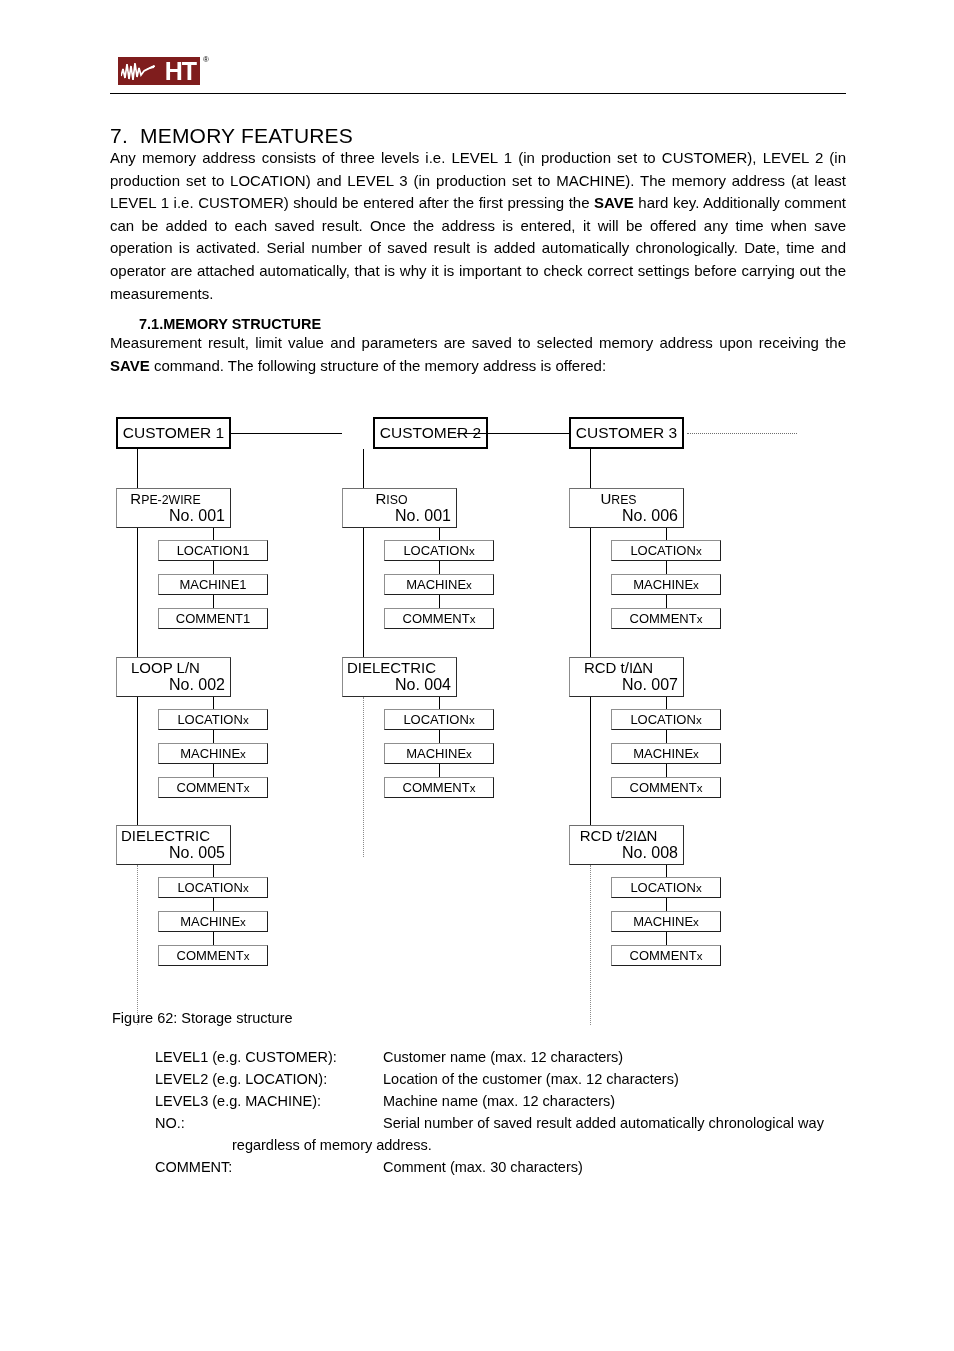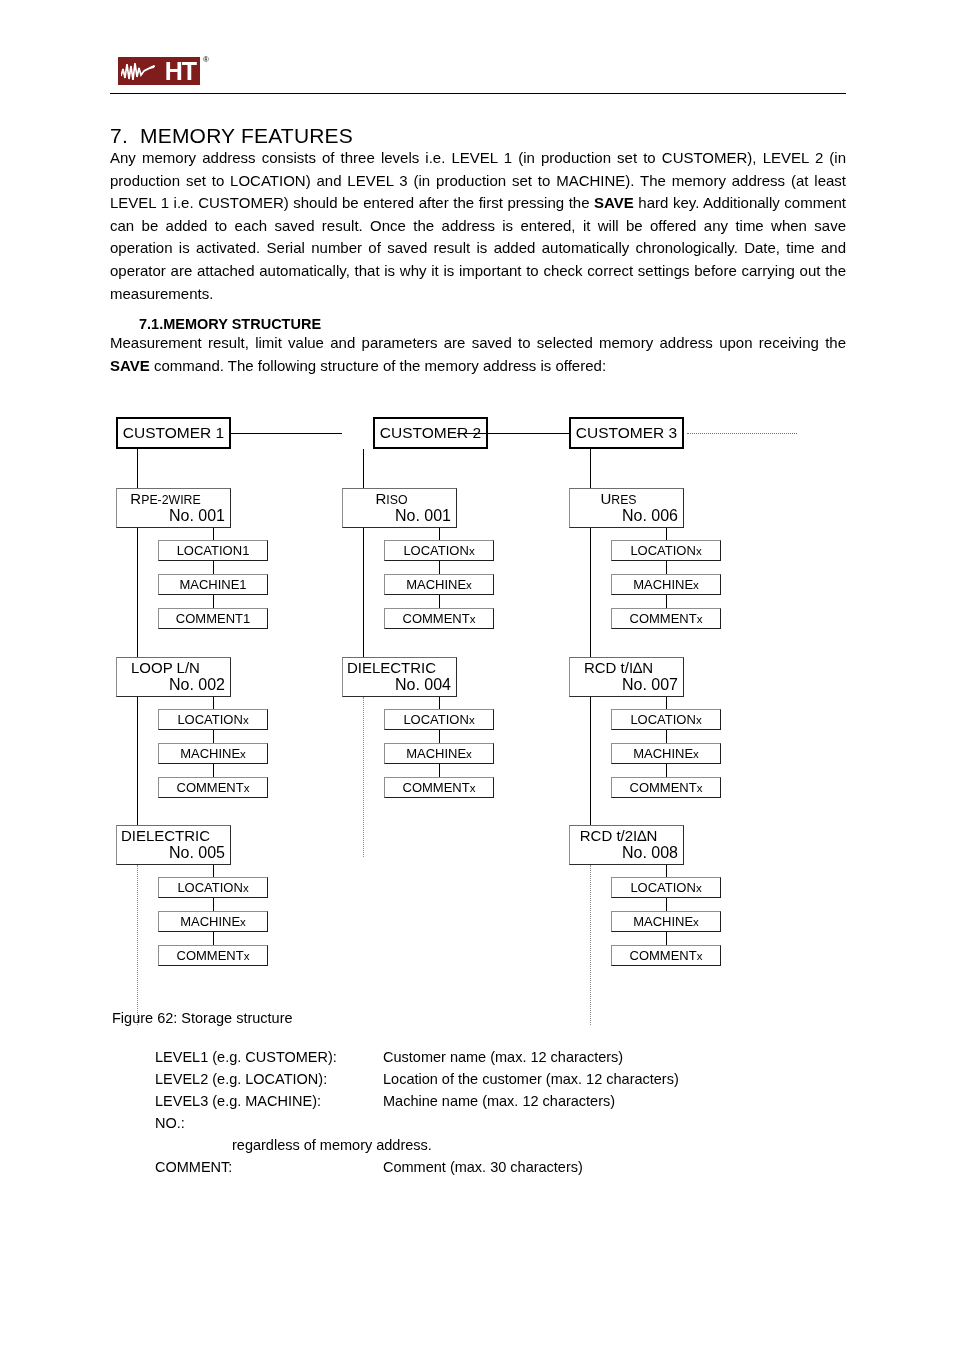--- a/index.html
+++ b/index.html
@@ -408,19 +408,20 @@
     <div class="legend-row">
       <div class="legend-term">LEVEL2 (e.g. LOCATION):</div>
       <div class="legend-desc">Location of the customer (max. 12 characters)</div>
     </div>
     <div class="legend-row">
       <div class="legend-term">LEVEL3 (e.g. MACHINE):</div>
       <div class="legend-desc">Machine name (max. 12 characters)</div>
     </div>
     <div class="legend-row">
       <div class="legend-term">NO.:</div>
+      <div class="legend-desc">Serial number of saved result added automatically chronological way</div>
     </div>
     <div class="legend-cont">regardless of memory address.</div>
     <div class="legend-row">
       <div class="legend-term">COMMENT:</div>
       <div class="legend-desc">Comment (max. 30 characters)</div>
     </div>
   </div>
 
 </body></html>

